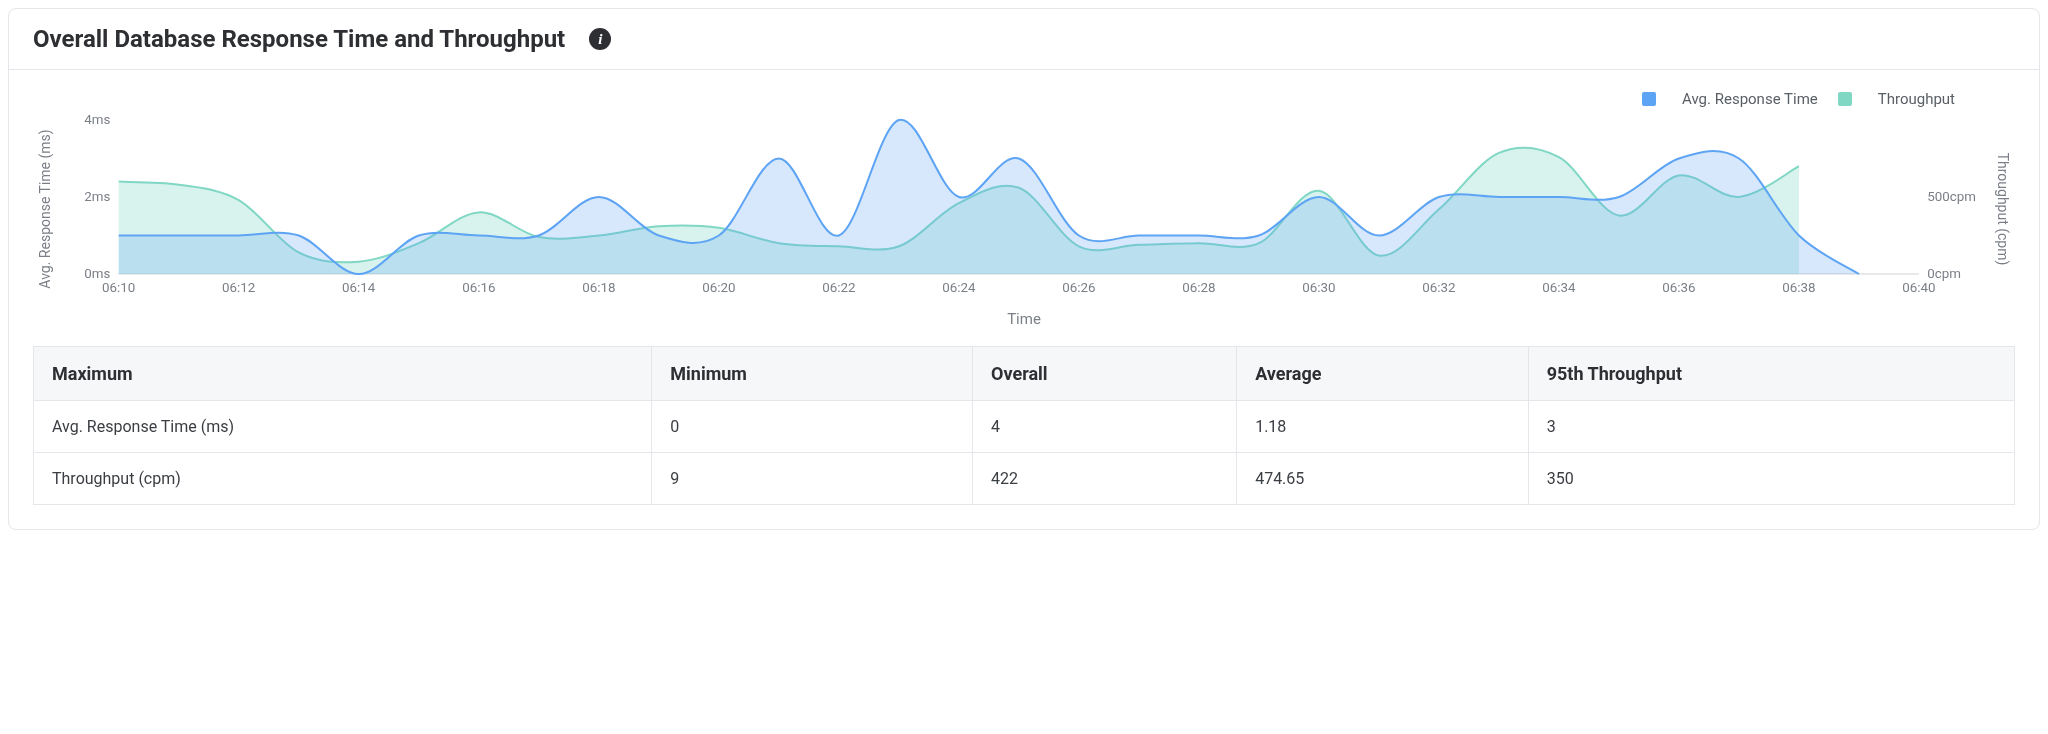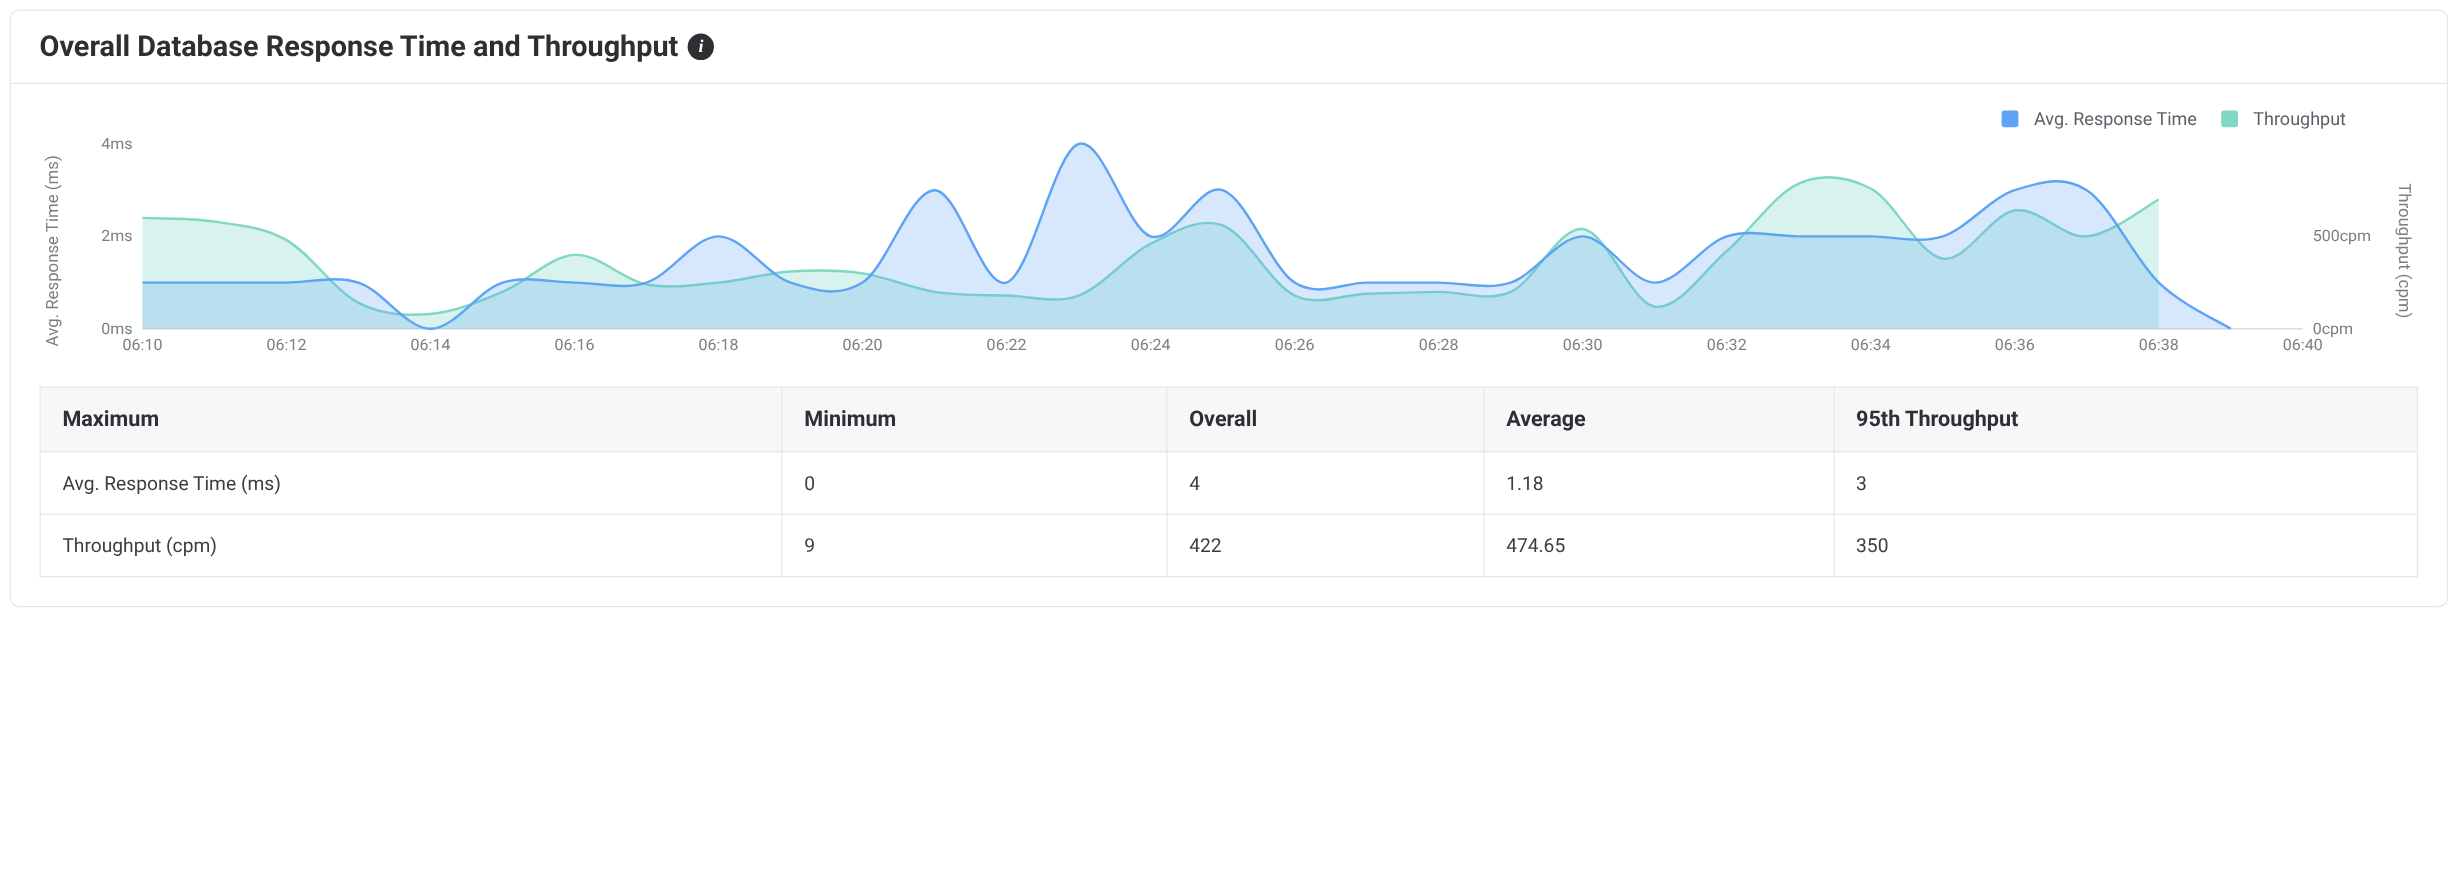--- a/index.html
+++ b/index.html
@@ -13,21 +13,21 @@
     border: 1px solid #e4e6ea;
     border-radius: 8px;
     overflow: hidden;
     background: #fff;
   }
   .card-header {
     padding: 16px 24px;
     border-bottom: 1px solid #e4e6ea;
     display: flex;
     align-items: center;
-    gap: 8px;
+    gap: 24px;
   }
   .card-title {
     font-size: 24px;
     font-weight: 700;
     color: #2d2f33;
   }
   .info-icon {
     width: 22px;
     height: 22px;
     border-radius: 50%;
@@ -44,21 +44,21 @@
   .card-body { padding: 20px 24px 24px 24px; }
   .legend {
     display: flex;
     justify-content: flex-end;
     gap: 20px;
     font-size: 15px;
     color: #5a5f66;
     margin-bottom: 6px;
     padding-right: 60px;
   }
-  .legend-item { display: flex; align-items: center; gap: 13px; text-align: right; }
+  .legend-item { display: flex; align-items: center; gap: 26px; text-align: right; }
   .swatch { width: 14px; height: 14px; border-radius: 2px; }
   .chart-wrap { display: flex; align-items: stretch; }
   .yaxis-label-left, .yaxis-label-right {
     width: 24px;
     display: flex;
     align-items: center;
     justify-content: center;
     color: #7a7f87;
     font-size: 14px;
   }
@@ -144,20 +144,21 @@
             <path d="M 60 67.60000000000001 C 69.72222222222223 68.11333333333334, 98.8888888888889 67.60000000000001, 118.33333333333334 70.68 C 137.7777777777778 73.76, 157.22222222222223 74.78666666666666, 176.66666666666669 86.08 C 196.11111111111114 97.37333333333333, 215.55555555555554 128.17333333333332, 235 138.44 C 254.44444444444446 148.70666666666668, 273.8888888888889 149.22, 293.33333333333337 147.68 C 312.7777777777778 146.14000000000001, 332.2222222222222 137.41333333333333, 351.66666666666663 129.2 C 371.1111111111111 120.98666666666665, 390.55555555555554 99.42666666666668, 410 98.4 C 429.44444444444446 97.37333333333333, 448.88888888888886 119.19, 468.3333333333333 123.03999999999999 C 487.77777777777777 126.88999999999999, 507.2222222222223 123.29666666666667, 526.6666666666667 121.5 C 546.1111111111112 119.70333333333333, 565.5555555555555 113.54333333333332, 585 112.25999999999999 C 604.4444444444445 110.97666666666666, 623.8888888888888 110.97666666666667, 643.3333333333333 113.80000000000001 C 662.7777777777777 116.62333333333335, 682.2222222222222 126.11999999999999, 701.6666666666666 129.2 C 721.1111111111111 132.27999999999997, 740.5555555555555 131.76666666666665, 760 132.28 C 779.4444444444445 132.79333333333335, 798.8888888888889 139.46666666666667, 818.3333333333334 132.28 C 837.7777777777778 125.09333333333333, 857.2222222222222 98.91333333333333, 876.6666666666666 89.16 C 896.1111111111111 79.40666666666667, 915.5555555555555 66.57333333333332, 935 73.75999999999999 C 954.4444444444445 80.94666666666666, 973.8888888888889 122.78333333333333, 993.3333333333334 132.28 C 1012.7777777777778 141.77666666666667, 1032.2222222222222 131.25333333333333, 1051.6666666666665 130.74 C 1071.1111111111109 130.2266666666667, 1090.5555555555557 129.45666666666665, 1110 129.2 C 1129.4444444444443 128.94333333333333, 1148.888888888889 137.92666666666665, 1168.3333333333333 129.2 C 1187.7777777777776 120.47333333333333, 1207.2222222222222 74.78666666666665, 1226.6666666666665 76.83999999999999 C 1246.1111111111109 78.89333333333333, 1265.5555555555557 138.44, 1285 141.52 C 1304.4444444444443 144.60000000000002, 1323.8888888888887 112.41400000000002, 1343.3333333333333 95.32000000000001 C 1362.7777777777778 78.226, 1382.2222222222222 47.65699999999999, 1401.6666666666667 38.95599999999999 C 1421.1111111111113 30.25499999999999, 1440.5555555555557 32.693333333333335, 1460 43.114000000000004 C 1479.4444444444443 53.53466666666667, 1498.8888888888891 98.42566666666666, 1518.3333333333335 101.47999999999999 C 1537.7777777777778 104.53433333333332, 1557.2222222222224 64.52, 1576.6666666666667 61.44 C 1596.111111111111 58.36, 1615.5555555555557 84.53999999999999, 1635 83 C 1654.4444444444443 81.46000000000001, 1683.611111111111 57.333333333333336, 1693.3333333333333 52.2 L 1693.3333333333333 160 L 60 160 Z" fill="rgba(127,215,196,0.30)" stroke="none"></path>
             <path d="M 60 67.60000000000001 C 69.72222222222223 68.11333333333334, 98.8888888888889 67.60000000000001, 118.33333333333334 70.68 C 137.7777777777778 73.76, 157.22222222222223 74.78666666666666, 176.66666666666669 86.08 C 196.11111111111114 97.37333333333333, 215.55555555555554 128.17333333333332, 235 138.44 C 254.44444444444446 148.70666666666668, 273.8888888888889 149.22, 293.33333333333337 147.68 C 312.7777777777778 146.14000000000001, 332.2222222222222 137.41333333333333, 351.66666666666663 129.2 C 371.1111111111111 120.98666666666665, 390.55555555555554 99.42666666666668, 410 98.4 C 429.44444444444446 97.37333333333333, 448.88888888888886 119.19, 468.3333333333333 123.03999999999999 C 487.77777777777777 126.88999999999999, 507.2222222222223 123.29666666666667, 526.6666666666667 121.5 C 546.1111111111112 119.70333333333333, 565.5555555555555 113.54333333333332, 585 112.25999999999999 C 604.4444444444445 110.97666666666666, 623.8888888888888 110.97666666666667, 643.3333333333333 113.80000000000001 C 662.7777777777777 116.62333333333335, 682.2222222222222 126.11999999999999, 701.6666666666666 129.2 C 721.1111111111111 132.27999999999997, 740.5555555555555 131.76666666666665, 760 132.28 C 779.4444444444445 132.79333333333335, 798.8888888888889 139.46666666666667, 818.3333333333334 132.28 C 837.7777777777778 125.09333333333333, 857.2222222222222 98.91333333333333, 876.6666666666666 89.16 C 896.1111111111111 79.40666666666667, 915.5555555555555 66.57333333333332, 935 73.75999999999999 C 954.4444444444445 80.94666666666666, 973.8888888888889 122.78333333333333, 993.3333333333334 132.28 C 1012.7777777777778 141.77666666666667, 1032.2222222222222 131.25333333333333, 1051.6666666666665 130.74 C 1071.1111111111109 130.2266666666667, 1090.5555555555557 129.45666666666665, 1110 129.2 C 1129.4444444444443 128.94333333333333, 1148.888888888889 137.92666666666665, 1168.3333333333333 129.2 C 1187.7777777777776 120.47333333333333, 1207.2222222222222 74.78666666666665, 1226.6666666666665 76.83999999999999 C 1246.1111111111109 78.89333333333333, 1265.5555555555557 138.44, 1285 141.52 C 1304.4444444444443 144.60000000000002, 1323.8888888888887 112.41400000000002, 1343.3333333333333 95.32000000000001 C 1362.7777777777778 78.226, 1382.2222222222222 47.65699999999999, 1401.6666666666667 38.95599999999999 C 1421.1111111111113 30.25499999999999, 1440.5555555555557 32.693333333333335, 1460 43.114000000000004 C 1479.4444444444443 53.53466666666667, 1498.8888888888891 98.42566666666666, 1518.3333333333335 101.47999999999999 C 1537.7777777777778 104.53433333333332, 1557.2222222222224 64.52, 1576.6666666666667 61.44 C 1596.111111111111 58.36, 1615.5555555555557 84.53999999999999, 1635 83 C 1654.4444444444443 81.46000000000001, 1683.611111111111 57.333333333333336, 1693.3333333333333 52.2" fill="none" stroke="#7fd7c4" stroke-width="2"></path>
             <path d="M 60 121.5 C 69.72222222222223 121.5, 98.8888888888889 121.5, 118.33333333333334 121.5 C 137.7777777777778 121.5, 157.22222222222223 121.5, 176.66666666666669 121.5 C 196.11111111111114 121.5, 215.55555555555554 115.08333333333333, 235 121.5 C 254.44444444444446 127.91666666666667, 273.8888888888889 160, 293.33333333333337 160 C 312.7777777777778 160, 332.2222222222222 127.91666666666667, 351.66666666666663 121.5 C 371.1111111111111 115.08333333333333, 390.55555555555554 121.5, 410 121.5 C 429.44444444444446 121.5, 448.88888888888886 127.91666666666667, 468.3333333333333 121.5 C 487.77777777777777 115.08333333333333, 507.2222222222223 83, 526.6666666666667 83 C 546.1111111111112 83, 565.5555555555555 115.08333333333333, 585 121.5 C 604.4444444444445 127.91666666666667, 623.8888888888888 134.33333333333334, 643.3333333333333 121.5 C 662.7777777777777 108.66666666666667, 682.2222222222222 44.5, 701.6666666666666 44.5 C 721.1111111111111 44.5, 740.5555555555555 127.91666666666667, 760 121.5 C 779.4444444444445 115.08333333333333, 798.8888888888889 12.416666666666668, 818.3333333333334 6 C 837.7777777777778 -0.41666666666666696, 857.2222222222222 76.58333333333333, 876.6666666666666 83 C 896.1111111111111 89.41666666666667, 915.5555555555555 38.083333333333336, 935 44.5 C 954.4444444444445 50.916666666666664, 973.8888888888889 108.66666666666667, 993.3333333333334 121.5 C 1012.7777777777778 134.33333333333334, 1032.2222222222222 121.5, 1051.6666666666665 121.5 C 1071.1111111111109 121.5, 1090.5555555555557 121.5, 1110 121.5 C 1129.4444444444443 121.5, 1148.888888888889 127.91666666666667, 1168.3333333333333 121.5 C 1187.7777777777776 115.08333333333333, 1207.2222222222222 83, 1226.6666666666665 83 C 1246.1111111111109 83, 1265.5555555555557 121.5, 1285 121.5 C 1304.4444444444443 121.5, 1323.8888888888887 89.41666666666667, 1343.3333333333333 83 C 1362.7777777777778 76.58333333333333, 1382.2222222222222 83, 1401.6666666666667 83 C 1421.1111111111113 83, 1440.5555555555557 83, 1460 83 C 1479.4444444444443 83, 1498.8888888888891 89.41666666666667, 1518.3333333333335 83 C 1537.7777777777778 76.58333333333333, 1557.2222222222224 50.916666666666664, 1576.6666666666667 44.5 C 1596.111111111111 38.083333333333336, 1615.5555555555557 31.666666666666664, 1635 44.5 C 1654.4444444444443 57.333333333333336, 1673.8888888888887 102.25, 1693.3333333333333 121.5 C 1712.7777777777778 140.75, 1741.9444444444446 153.58333333333334, 1751.6666666666667 160 L 1751.6666666666667 160 L 60 160 Z" fill="rgba(94,164,244,0.25)" stroke="none"></path>
             <path d="M 60 121.5 C 69.72222222222223 121.5, 98.8888888888889 121.5, 118.33333333333334 121.5 C 137.7777777777778 121.5, 157.22222222222223 121.5, 176.66666666666669 121.5 C 196.11111111111114 121.5, 215.55555555555554 115.08333333333333, 235 121.5 C 254.44444444444446 127.91666666666667, 273.8888888888889 160, 293.33333333333337 160 C 312.7777777777778 160, 332.2222222222222 127.91666666666667, 351.66666666666663 121.5 C 371.1111111111111 115.08333333333333, 390.55555555555554 121.5, 410 121.5 C 429.44444444444446 121.5, 448.88888888888886 127.91666666666667, 468.3333333333333 121.5 C 487.77777777777777 115.08333333333333, 507.2222222222223 83, 526.6666666666667 83 C 546.1111111111112 83, 565.5555555555555 115.08333333333333, 585 121.5 C 604.4444444444445 127.91666666666667, 623.8888888888888 134.33333333333334, 643.3333333333333 121.5 C 662.7777777777777 108.66666666666667, 682.2222222222222 44.5, 701.6666666666666 44.5 C 721.1111111111111 44.5, 740.5555555555555 127.91666666666667, 760 121.5 C 779.4444444444445 115.08333333333333, 798.8888888888889 12.416666666666668, 818.3333333333334 6 C 837.7777777777778 -0.41666666666666696, 857.2222222222222 76.58333333333333, 876.6666666666666 83 C 896.1111111111111 89.41666666666667, 915.5555555555555 38.083333333333336, 935 44.5 C 954.4444444444445 50.916666666666664, 973.8888888888889 108.66666666666667, 993.3333333333334 121.5 C 1012.7777777777778 134.33333333333334, 1032.2222222222222 121.5, 1051.6666666666665 121.5 C 1071.1111111111109 121.5, 1090.5555555555557 121.5, 1110 121.5 C 1129.4444444444443 121.5, 1148.888888888889 127.91666666666667, 1168.3333333333333 121.5 C 1187.7777777777776 115.08333333333333, 1207.2222222222222 83, 1226.6666666666665 83 C 1246.1111111111109 83, 1265.5555555555557 121.5, 1285 121.5 C 1304.4444444444443 121.5, 1323.8888888888887 89.41666666666667, 1343.3333333333333 83 C 1362.7777777777778 76.58333333333333, 1382.2222222222222 83, 1401.6666666666667 83 C 1421.1111111111113 83, 1440.5555555555557 83, 1460 83 C 1479.4444444444443 83, 1498.8888888888891 89.41666666666667, 1518.3333333333335 83 C 1537.7777777777778 76.58333333333333, 1557.2222222222224 50.916666666666664, 1576.6666666666667 44.5 C 1596.111111111111 38.083333333333336, 1615.5555555555557 31.666666666666664, 1635 44.5 C 1654.4444444444443 57.333333333333336, 1673.8888888888887 102.25, 1693.3333333333333 121.5 C 1712.7777777777778 140.75, 1741.9444444444446 153.58333333333334, 1751.6666666666667 160" fill="none" stroke="#5ea4f4" stroke-width="2"></path>
           </svg>
       </div>
       <div class="yaxis-label-right">
         <span>Throughput (cpm)</span>
       </div>
     </div>
+    <div class="xaxis-label">Time</div>
 
     <table class="stats">
       <thead>
         <tr>
           <th>Maximum</th>
           <th>Minimum</th>
           <th>Overall</th>
           <th>Average</th>
           <th>95th Throughput</th>
         </tr>

